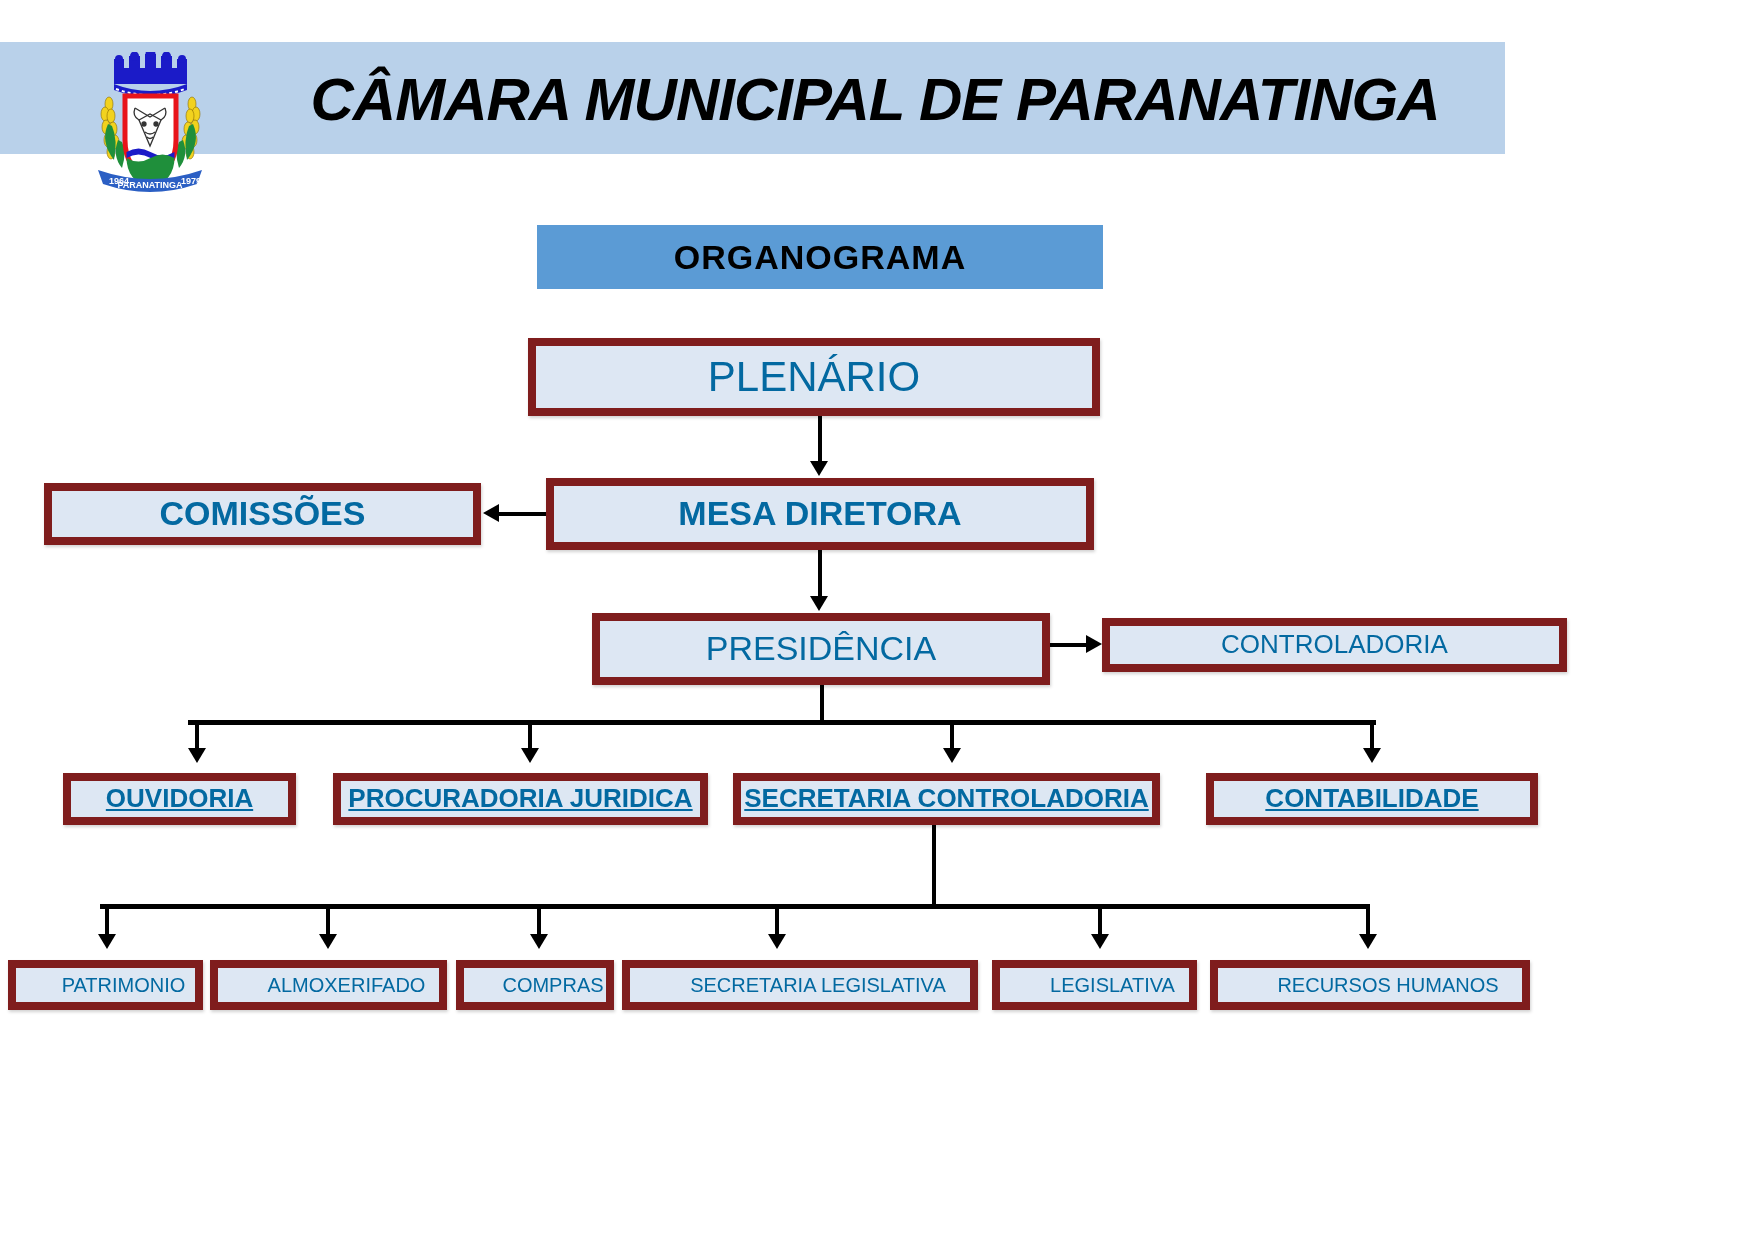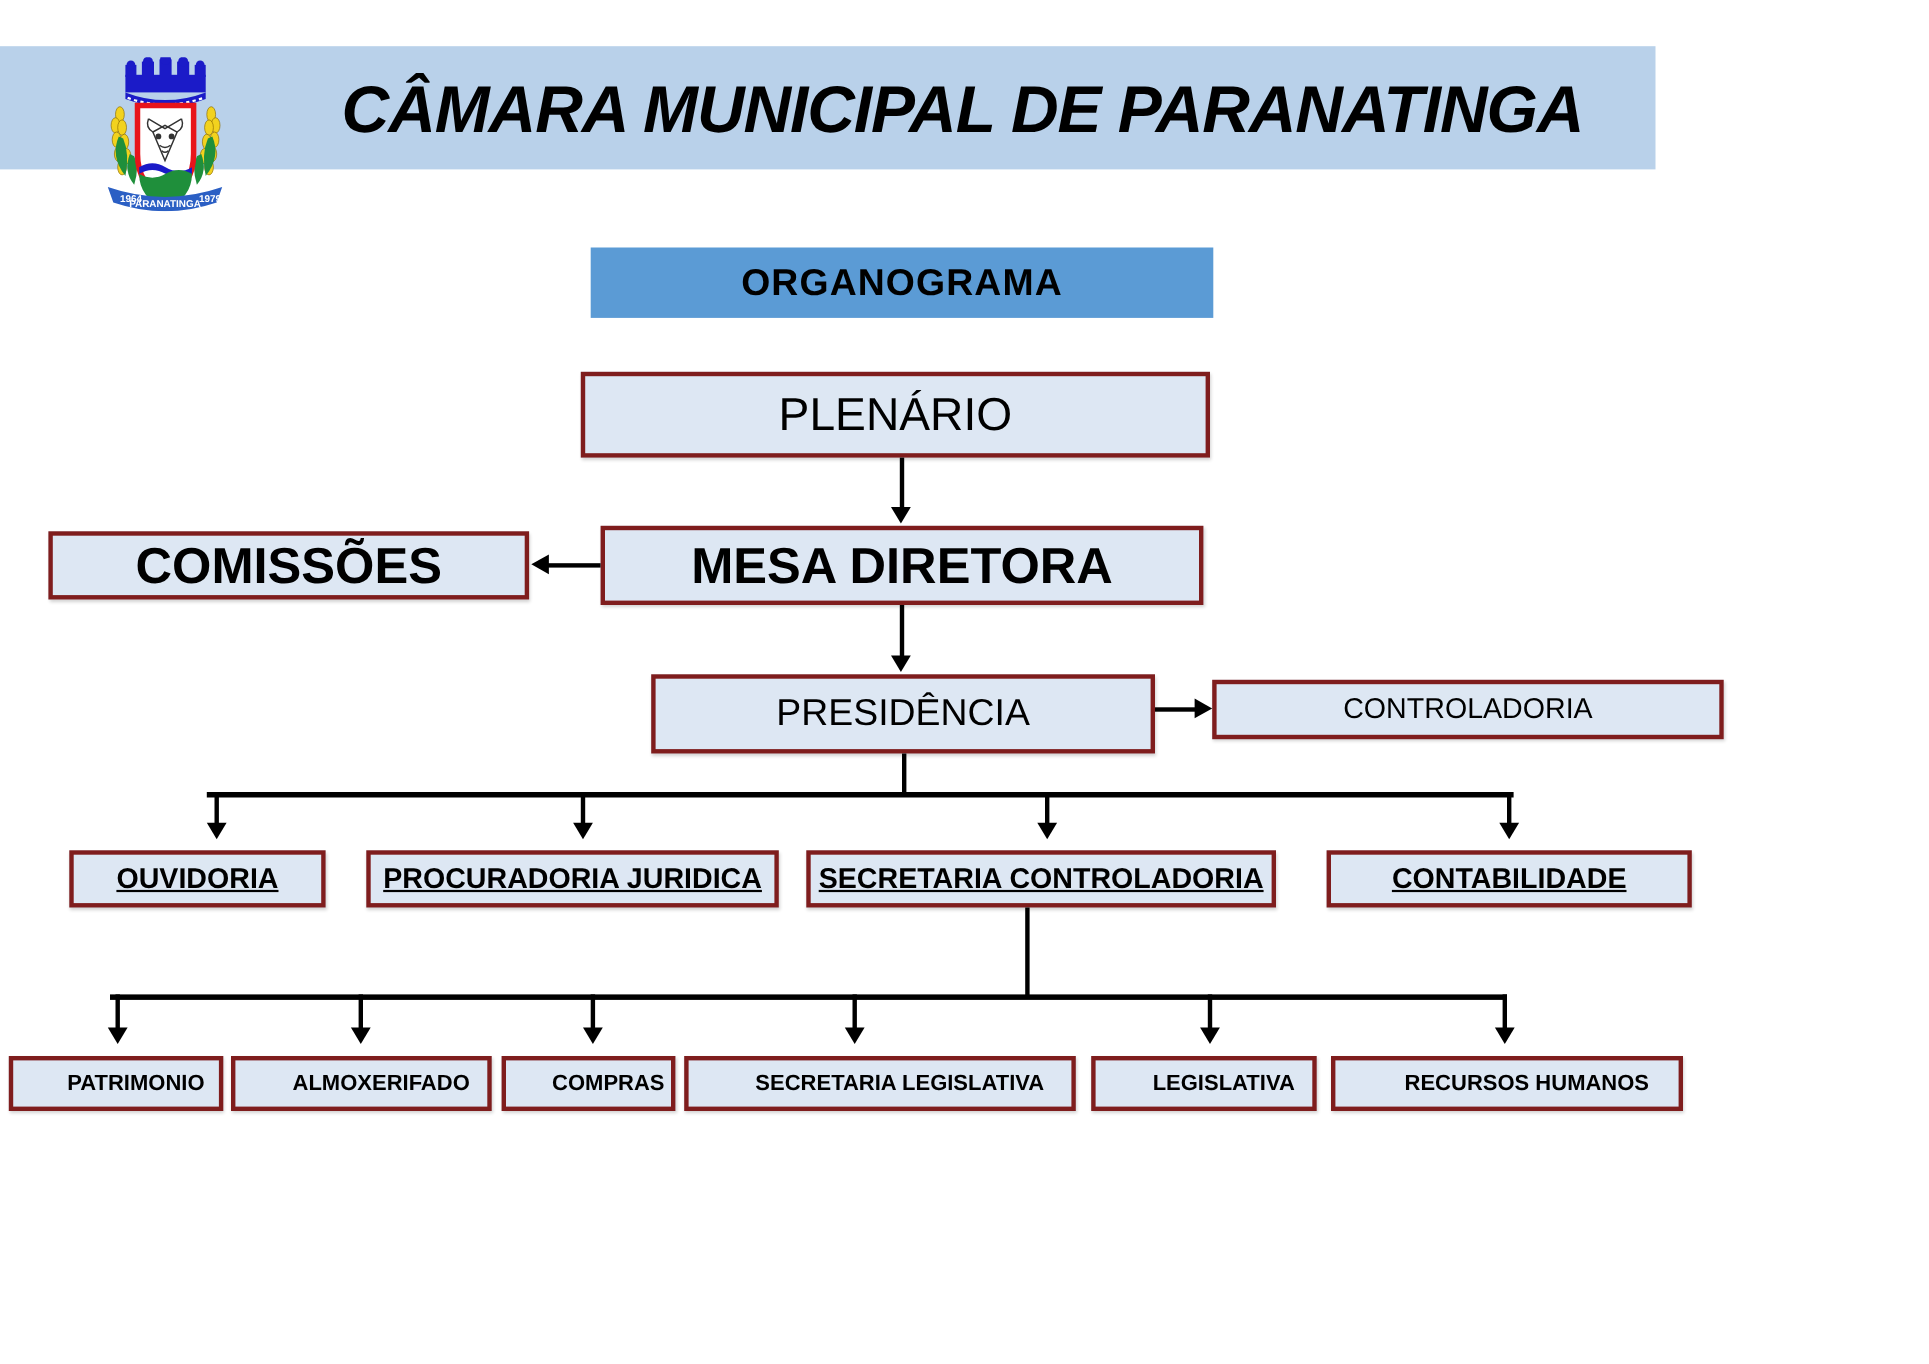--- a/index.html
+++ b/index.html
@@ -36,33 +36,33 @@
     background:#5b9bd5;
     display:flex;align-items:center;justify-content:center;
     font-size:34px;font-weight:bold;
     color:#000000;letter-spacing:1px;
   }
 
   
   .node{
     position:absolute;
     background:#dde7f3;
-    border:4px solid #7f1d1d;
+    border:8px solid #7f1d1d;
     box-sizing:border-box;
     display:flex;align-items:center;justify-content:center;
     text-align:center;
-    color:#000000;
+    color:#0369a1;
     line-height:1.05;
     box-shadow:1px 2px 3px rgba(0,0,0,0.18);
   }
   .lvl1{font-size:42px;font-weight:normal;}
-  .lvl2{font-size:46px;font-weight:bold;}
+  .lvl2{font-size:34px;font-weight:bold;}
   .lvl3{font-size:34px;font-weight:normal;}
   .lvl4{font-size:26px;font-weight:bold;text-decoration:underline;}
-  .lvl5{font-size:20px;font-weight:bold;padding-left:36px;}
+  .lvl5{font-size:20px;font-weight:normal;padding-left:36px;}
   .lvl-ctrl{font-size:26px;font-weight:normal;}
 
   
   .vline{position:absolute;background:#000000;width:4px;}
   .hline{position:absolute;background:#000000;height:5px;}
   .arrow-down{
     position:absolute;width:0;height:0;
     border-left:9px solid transparent;
     border-right:9px solid transparent;
     border-top:15px solid #000000;

